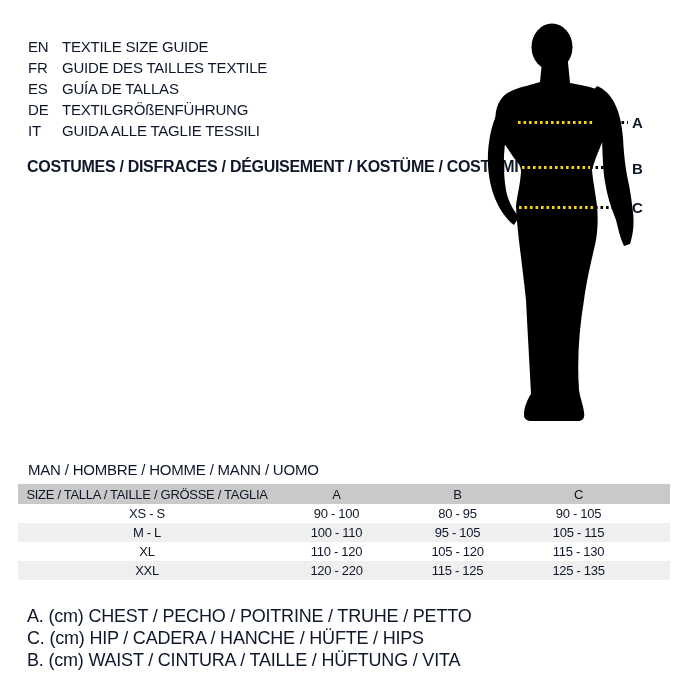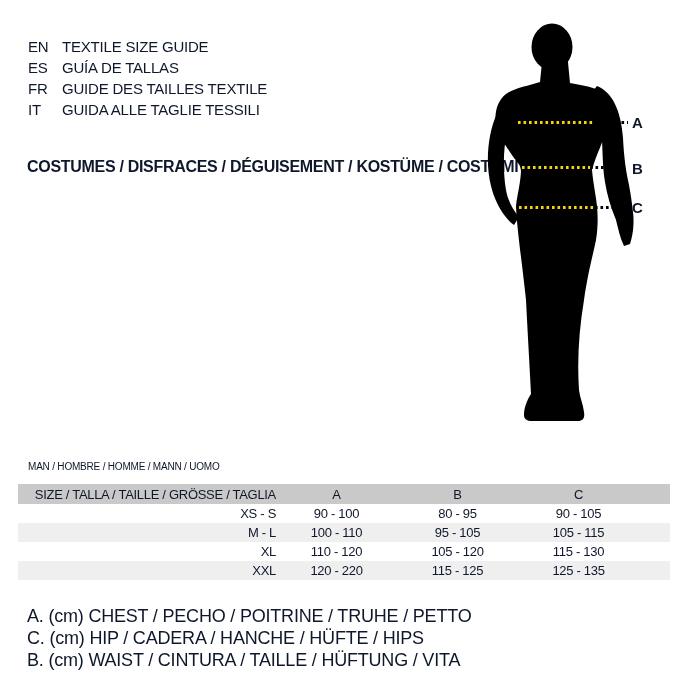--- a/index.html
+++ b/index.html
@@ -17,54 +17,58 @@
                   letter-spacing:-0.3px;white-space:nowrap;}
 
   
   .figure{position:absolute;left:455px;top:15px;}
   .measure-label{position:absolute;width:16px;font-size:15px;font-weight:bold;text-align:left;}
   .label-a{left:632px;top:114px;}
   .label-b{left:632px;top:160px;}
   .label-c{left:632px;top:199px;}
 
   
-  .man-title{position:absolute;left:28px;top:461px;font-size:10px;letter-spacing:-0.2px;white-space:nowrap;}
+  .man-title{position:absolute;left:28px;top:461px;font-size:15px;letter-spacing:-0.2px;white-space:nowrap;}
 
   
   table.size-table{position:absolute;left:18px;top:484px;width:652px;border-collapse:collapse;
                    table-layout:fixed;font-size:13px;letter-spacing:-0.3px;}
   table.size-table th, table.size-table td{padding:0;margin:0;font-weight:normal;overflow:hidden;white-space:nowrap;}
   table.size-table thead tr{height:20px;background:#c9c9c9;}
   table.size-table tbody tr{height:19px;}
   table.size-table tbody tr:nth-child(even){background:#efefef;}
   table.size-table tbody tr:nth-child(odd){background:#ffffff;}
-  .col-label{text-align:right;padding-left:7px;}
+  .col-label{text-align:center;padding-left:7px;}
   .col-num{text-align:center;}
 
   
   .legend{position:absolute;left:27px;top:605px;}
   .legend-line{height:22px;line-height:22px;font-size:18px;letter-spacing:-0.2px;white-space:nowrap;}
 </style>
 </head>
 <body>
 
 <div class="canvas">
 
   <div class="lang-list">
     <div class="lang-row">
       <span class="lang-code">EN</span>
       <span class="lang-label">TEXTILE SIZE GUIDE</span>
     </div>
     <div class="lang-row">
+      <span class="lang-code">FR</span>
+      <span class="lang-label">GUIDE DES TAILLES TEXTILE</span>
+    </div>
+    <div class="lang-row">
       <span class="lang-code">ES</span>
       <span class="lang-label">GUÍA DE TALLAS</span>
     </div>
     <div class="lang-row">
-      <span class="lang-code">FR</span>
-      <span class="lang-label">GUIDE DES TAILLES TEXTILE</span>
+      <span class="lang-code">DE</span>
+      <span class="lang-label">TEXTILGRÖßENFÜHRUNG</span>
     </div>
     <div class="lang-row">
       <span class="lang-code">IT</span>
       <span class="lang-label">GUIDA ALLE TAGLIE TESSILI</span>
     </div>
   </div>
 
   <div class="costumes-title">COSTUMES / DISFRACES / DÉGUISEMENT / KOSTÜME / COSTUMI</div>
 
   <svg class="figure" width="245" height="415" viewBox="455 15 245 415" aria-hidden="true">

